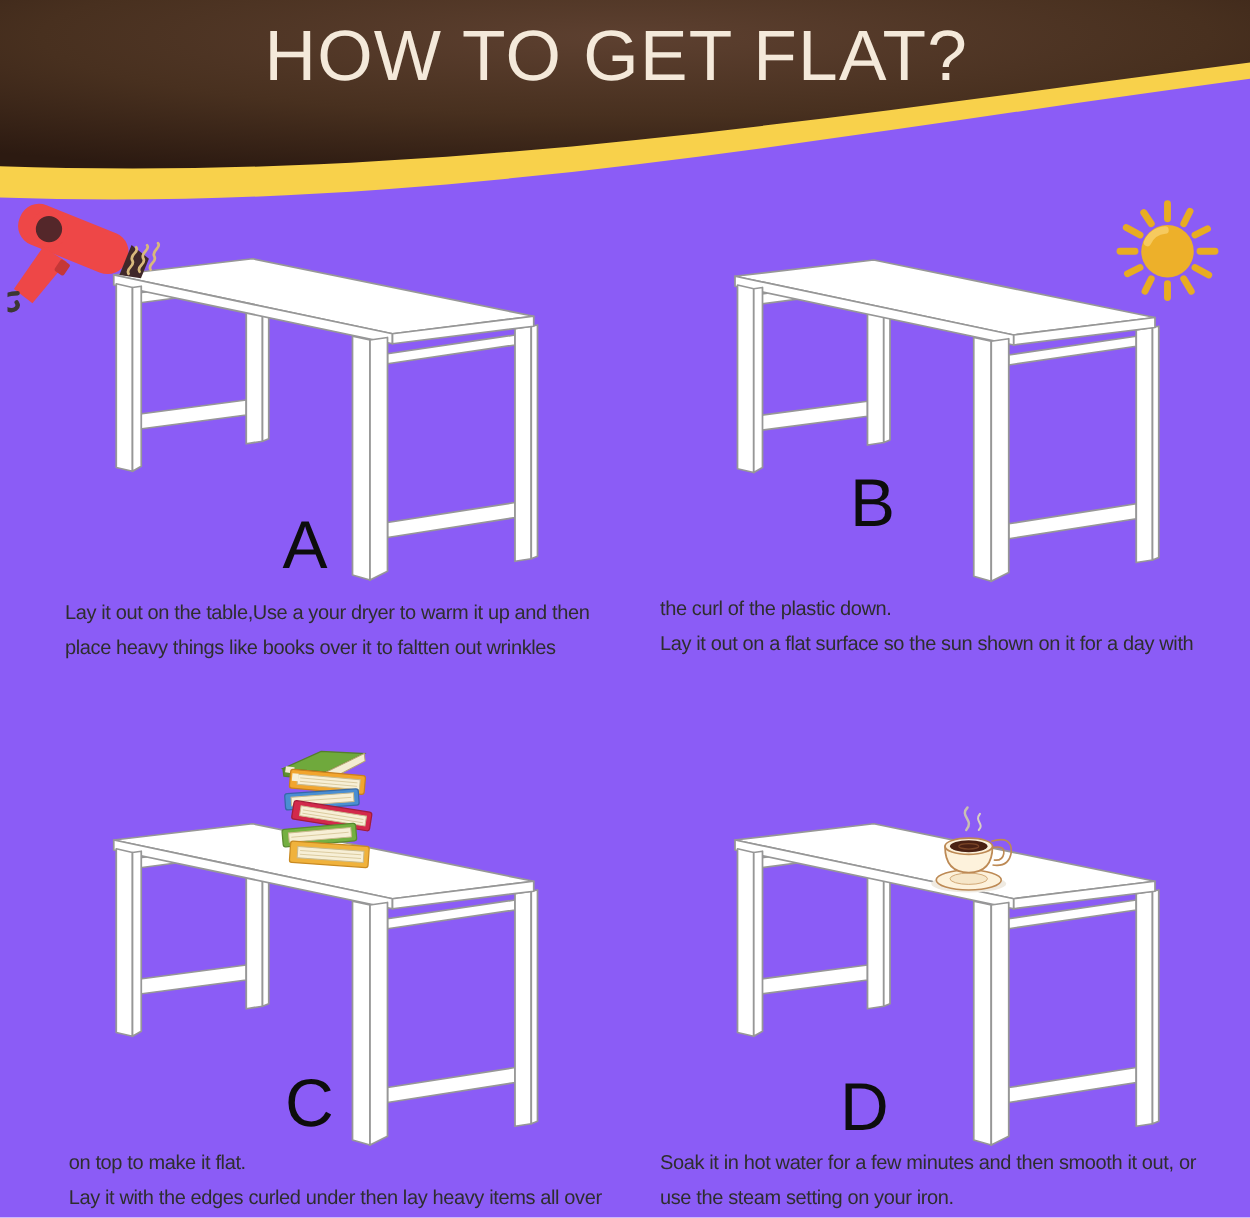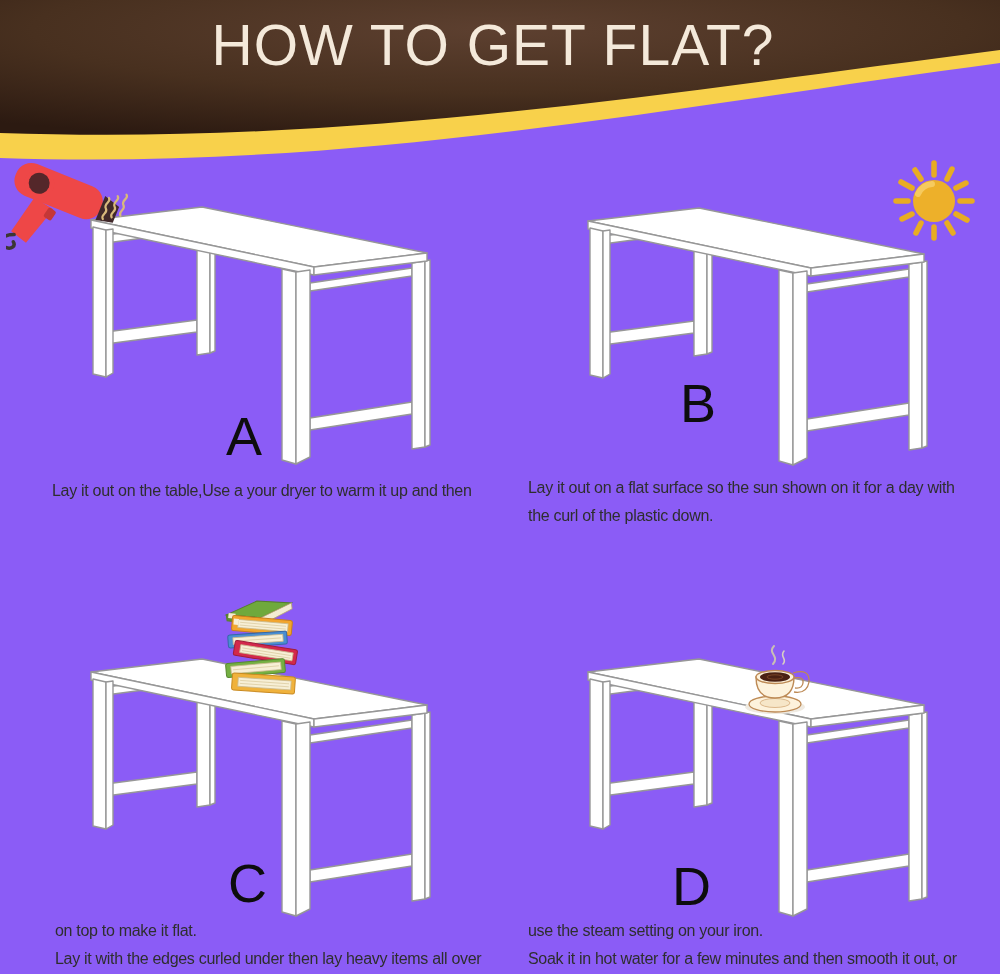--- a/index.html
+++ b/index.html
@@ -96,20 +96,21 @@
     <g transform="translate(104,36) rotate(16)" stroke="#d8b97c" stroke-width="2.2" fill="none" stroke-linecap="round">
       <path d="M0,4 c4,3 -4,7 0,11 c4,4 -4,7 0,11"></path>
       <path d="M8,0 c4,3 -4,7 0,11 c4,4 -4,7 0,11"></path>
       <path d="M16,-4 c4,3 -4,7 0,11 c4,4 -4,7 0,11"></path>
     </g>
   </svg>
 
   <div class="letter letterA">A</div>
   <div class="caption captionA">
     <div>Lay it out on the table,Use a your dryer to warm it up and then</div>
+    <div>place heavy things like books over it to faltten out wrinkles</div>
   </div>
 
   <svg class="table-svg tableB" viewBox="0 0 350 266">
       <use href="#desk"></use>
     </svg>
 
   <svg class="icon-svg sun" viewBox="0 0 96 96">
     <g stroke="#e8ac22" stroke-width="5.5" stroke-linecap="round">
       <line x1="76" y1="49" x2="88" y2="49"></line>
       <line x1="72" y1="36" x2="82" y2="31"></line>
@@ -123,22 +124,22 @@
       <line x1="50" y1="75" x2="50" y2="86"></line>
       <line x1="63" y1="71" x2="69" y2="81"></line>
       <line x1="72" y1="62" x2="83" y2="68"></line>
     </g>
     <circle cx="50" cy="49" r="21" fill="#edb02a"></circle>
     <path d="M34,42 a17,17 0 0 1 14,-10" fill="none" stroke="#f6ca5e" stroke-width="6" stroke-linecap="round"></path>
   </svg>
 
   <div class="letter letterB">B</div>
   <div class="caption captionB">
+    <div>the curl of the plastic down.</div>
     <div>Lay it out on a flat surface so the sun shown on it for a day with</div>
-    <div>the curl of the plastic down.</div>
   </div>
 
   <svg class="table-svg tableC" viewBox="0 0 350 266">
       <use href="#desk"></use>
     </svg>
 
   <svg class="icon-svg books" viewBox="0 0 82 116">
 
     <g transform="translate(4,2) rotate(-7 34 10)">
       <polygon points="2,11 34,1 68,7 36,18" fill="#6fa93c" stroke="#557f2b" stroke-width="1"></polygon>
@@ -196,17 +197,17 @@
     <path d="M59,32 q17,-5 16,9 q-2,12 -15,10" fill="none" stroke="#bd8a55" stroke-width="1.3"></path>
     <path d="M60,37 q10,-2 9,5 q-1,6 -8,5" fill="none" stroke="#bd8a55" stroke-width="1.3"></path>
     <path d="M22,36 q0,21 19,21 q19,0 19,-21 Z" fill="#fdf2dc" stroke="#bd8a55" stroke-width="1.4"></path>
     <ellipse cx="41" cy="36" rx="19" ry="6.5" fill="#fdf2dc" stroke="#bd8a55" stroke-width="1.4"></ellipse>
     <ellipse cx="41" cy="36" rx="15" ry="4.8" fill="#4a2113"></ellipse>
     <ellipse cx="41" cy="36" rx="8" ry="2.2" fill="none" stroke="#7a4527" stroke-width="1"></ellipse>
   </svg>
 
   <div class="letter letterD">D</div>
   <div class="caption captionD">
+    <div>Soak it in hot water for a few minutes and then smooth it out, or</div>
     <div>use the steam setting on your iron.</div>
-    <div>Soak it in hot water for a few minutes and then smooth it out, or</div>
   </div>
 
 </div>
 
 </body></html>

